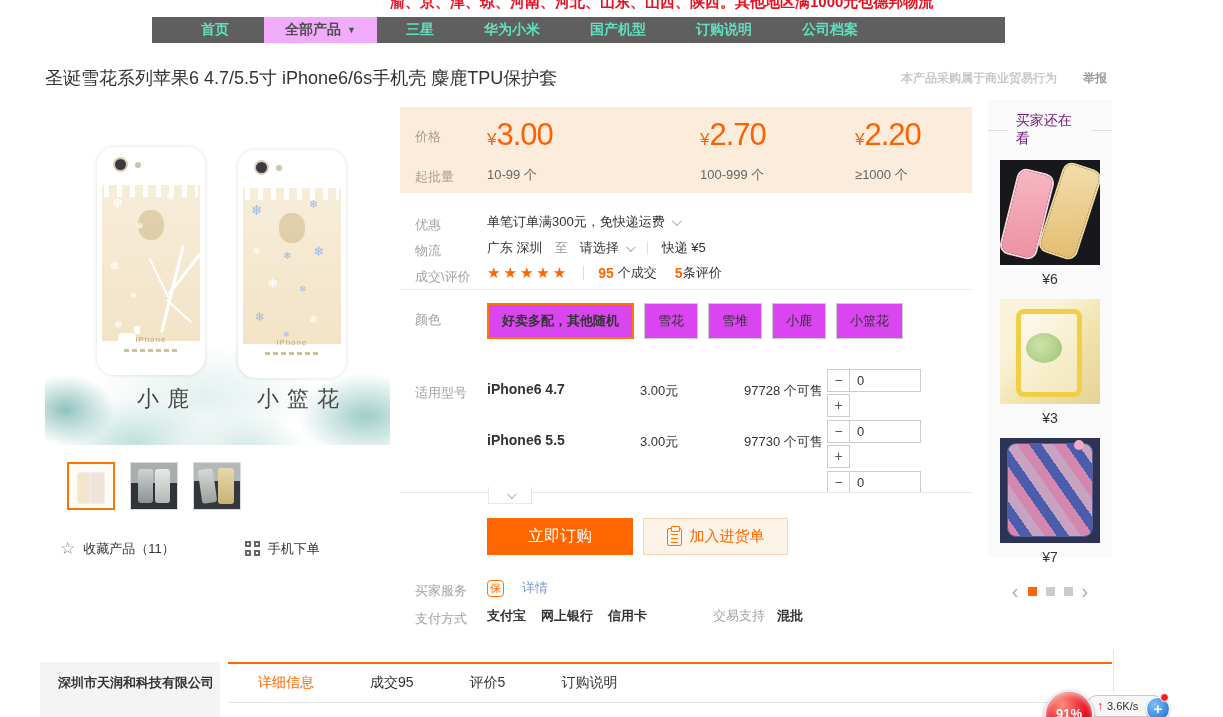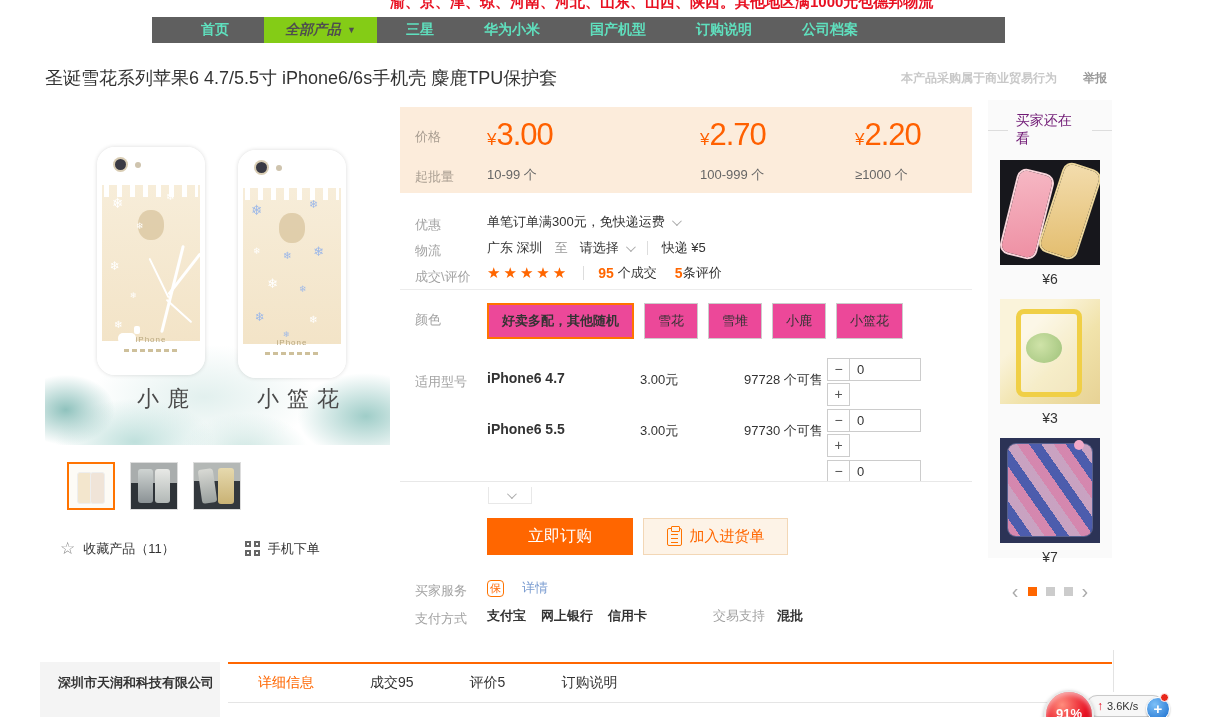--- a/index.html
+++ b/index.html
@@ -10,21 +10,21 @@
   
   .marquee { position:absolute; left:390px; top:-7px; font-size:15px; font-weight:700;
     color:#e81021; white-space:nowrap; }
 
   
   .navbar { position:absolute; left:152px; top:17px; width:853px; height:26px;
     background:#5f5f5f; display:flex; align-items:stretch; }
   .nav-item { display:flex; align-items:center; padding:0 21px; margin-left:8px;
     color:#5fe0be; font-size:14px; font-weight:700; cursor:pointer; }
   .nav-item:first-child { margin-left:28px; }
-  .nav-item.active { background:#84cc16; color:#4e4e4e; margin-left:14px;font-style:italic; }
+  .nav-item.active { background:#f0abfc; color:#4e4e4e; margin-left:14px; }
   .nav-item .caret { font-size:9px; margin-left:6px; }
 
   
   .page-title { position:absolute; left:45px; top:66px; font-size:18px; font-weight:400; color:#333; }
   .title-meta { position:absolute; right:116px; top:70px; display:flex; gap:26px; font-size:12px;font-weight:bold; }
   .title-notice { color:#c8c8c8; }
   .report-link { color:#999; cursor:pointer; }
 
   
   .main-image { position:absolute; left:45px; top:100px; width:345px; height:345px;
@@ -116,24 +116,24 @@
   .row-line { position:absolute; left:87px; font-size:13px; color:#333; display:flex; align-items:center; }
   .chev-down { display:inline-block; width:7px; height:7px; border-right:1px solid #aaa;
     border-bottom:1px solid #aaa; transform:rotate(45deg) translateY(-2px); margin-left:7px; }
   .vdiv { display:inline-block; width:1px; height:14px; background:#ddd; margin:0 14px; }
   .stars { color:#ff6600; font-size:15px; letter-spacing:3px; }
   .num-hl { color:#ff6600; font-weight:700; font-size:14px; }
   .sep { position:absolute; left:0; width:572px; height:1px; background:#ececec; }
 
   .color-opts { position:absolute; left:87px; top:196px; display:flex; gap:10px; }
   .copt { height:36px; display:flex; align-items:center; padding:0 13px; border:1px solid #ccc;
-    font-size:13px; color:#333; cursor:pointer; background:#ec4899; white-space:nowrap; }
+    font-size:13px; color:#333; cursor:pointer; background:#d946ef; white-space:nowrap; }
   .copt.sel { border:2px solid #ff7300; font-weight:700; }
 
-  .models-area { position:absolute; left:0; top:244px; width:572px; height:131px; overflow:hidden;
+  .models-area { position:absolute; left:0; top:255px; width:572px; height:131px; overflow:hidden;
     border-bottom:1px solid #e8e8e8; }
   .m-row { position:absolute; left:87px; right:0; height:50px; }
   .m-name  { position:absolute; left:0; top:14px; font-size:14px; font-weight:700; color:#333; }
   .m-price { position:absolute; left:153px; top:15px; font-size:13px; }
   .m-stock { position:absolute; left:250px; top:15px; font-size:13px;margin-left:7px; }
   .stepper { position:absolute; left:340px; top:2px; }
   .st-btn { position:absolute; width:23px; height:23px; border:1px solid #ccc; background:#fff;
     color:#555; font-size:14px; line-height:21px; text-align:center; cursor:pointer; }
   .st-minus { left:0; top:0; }
   .st-plus  { left:0; top:25px; }

